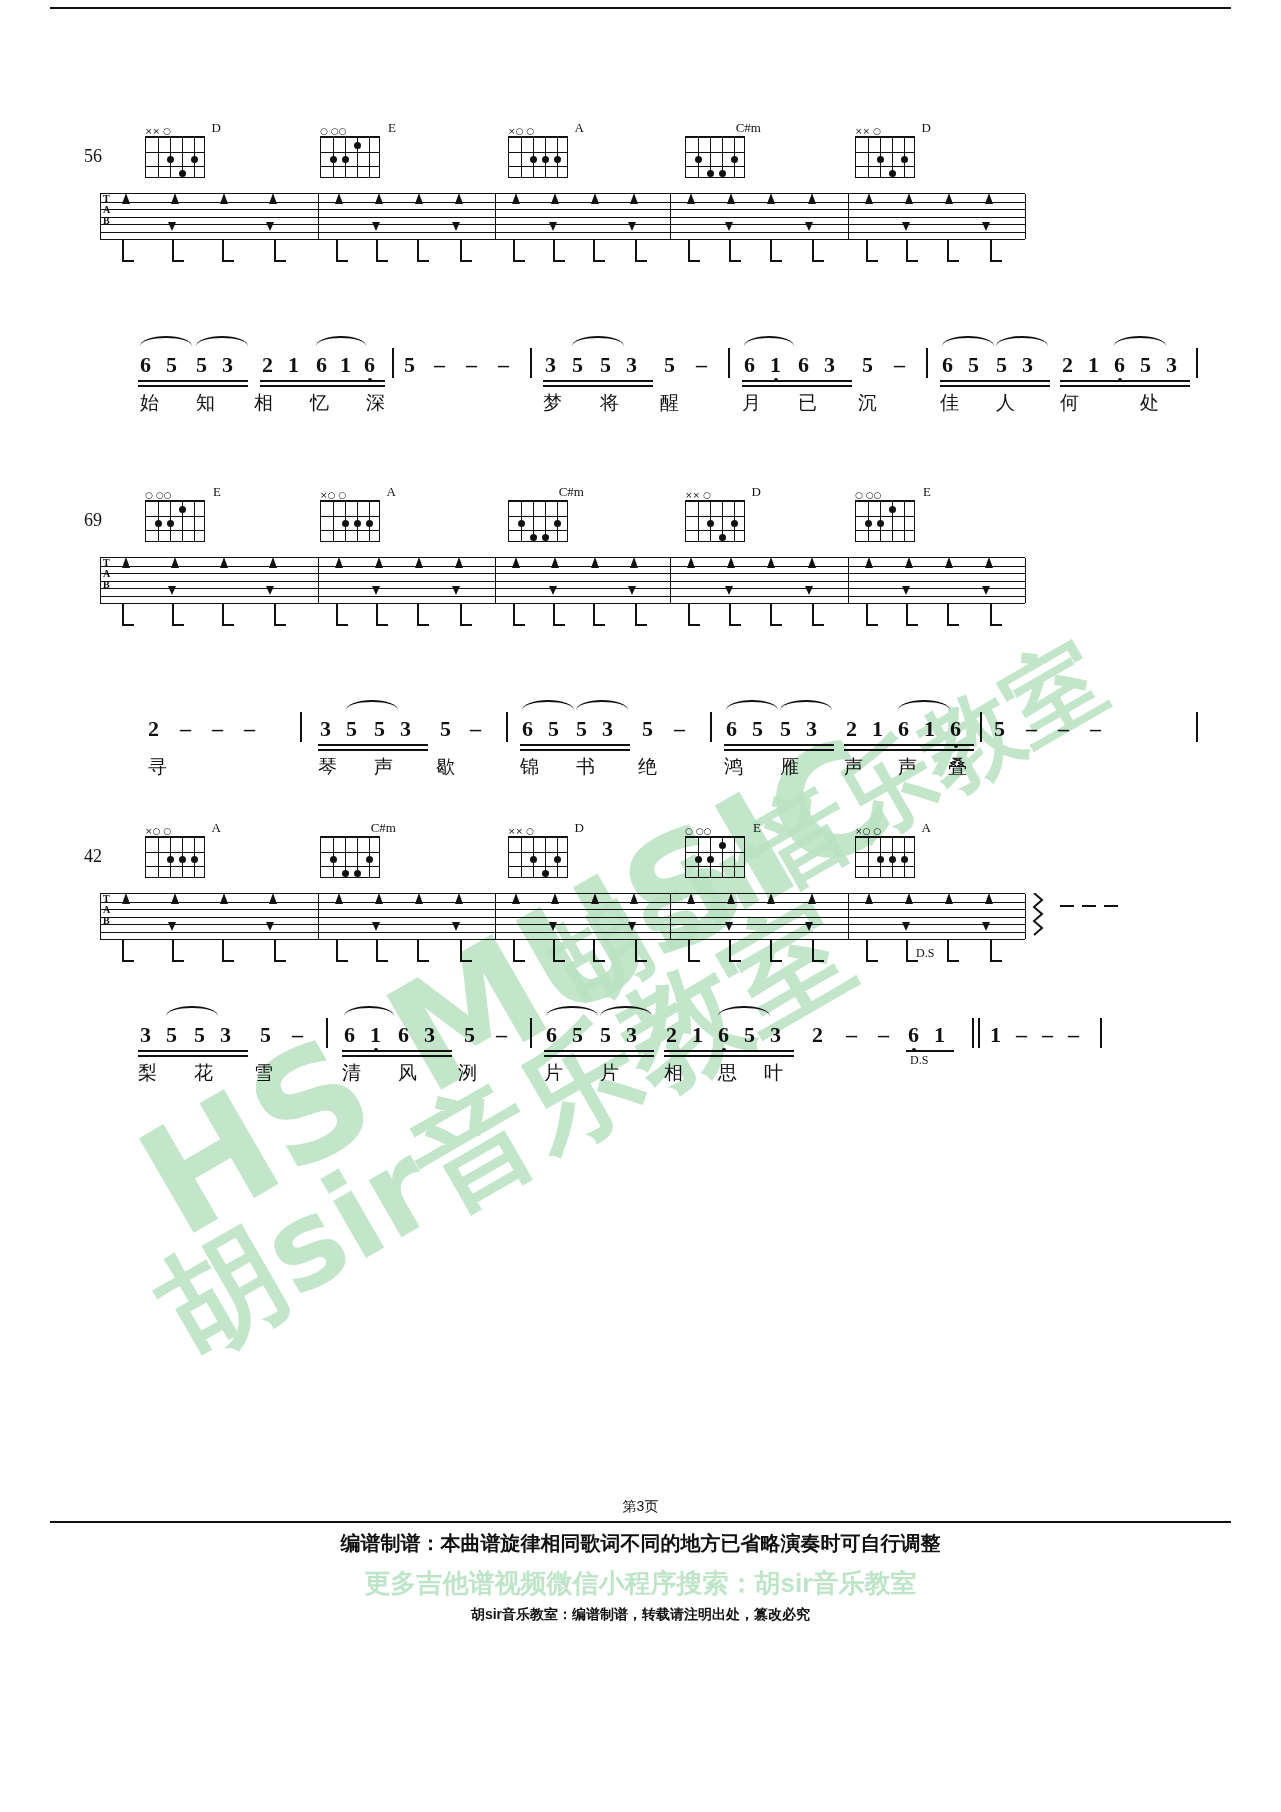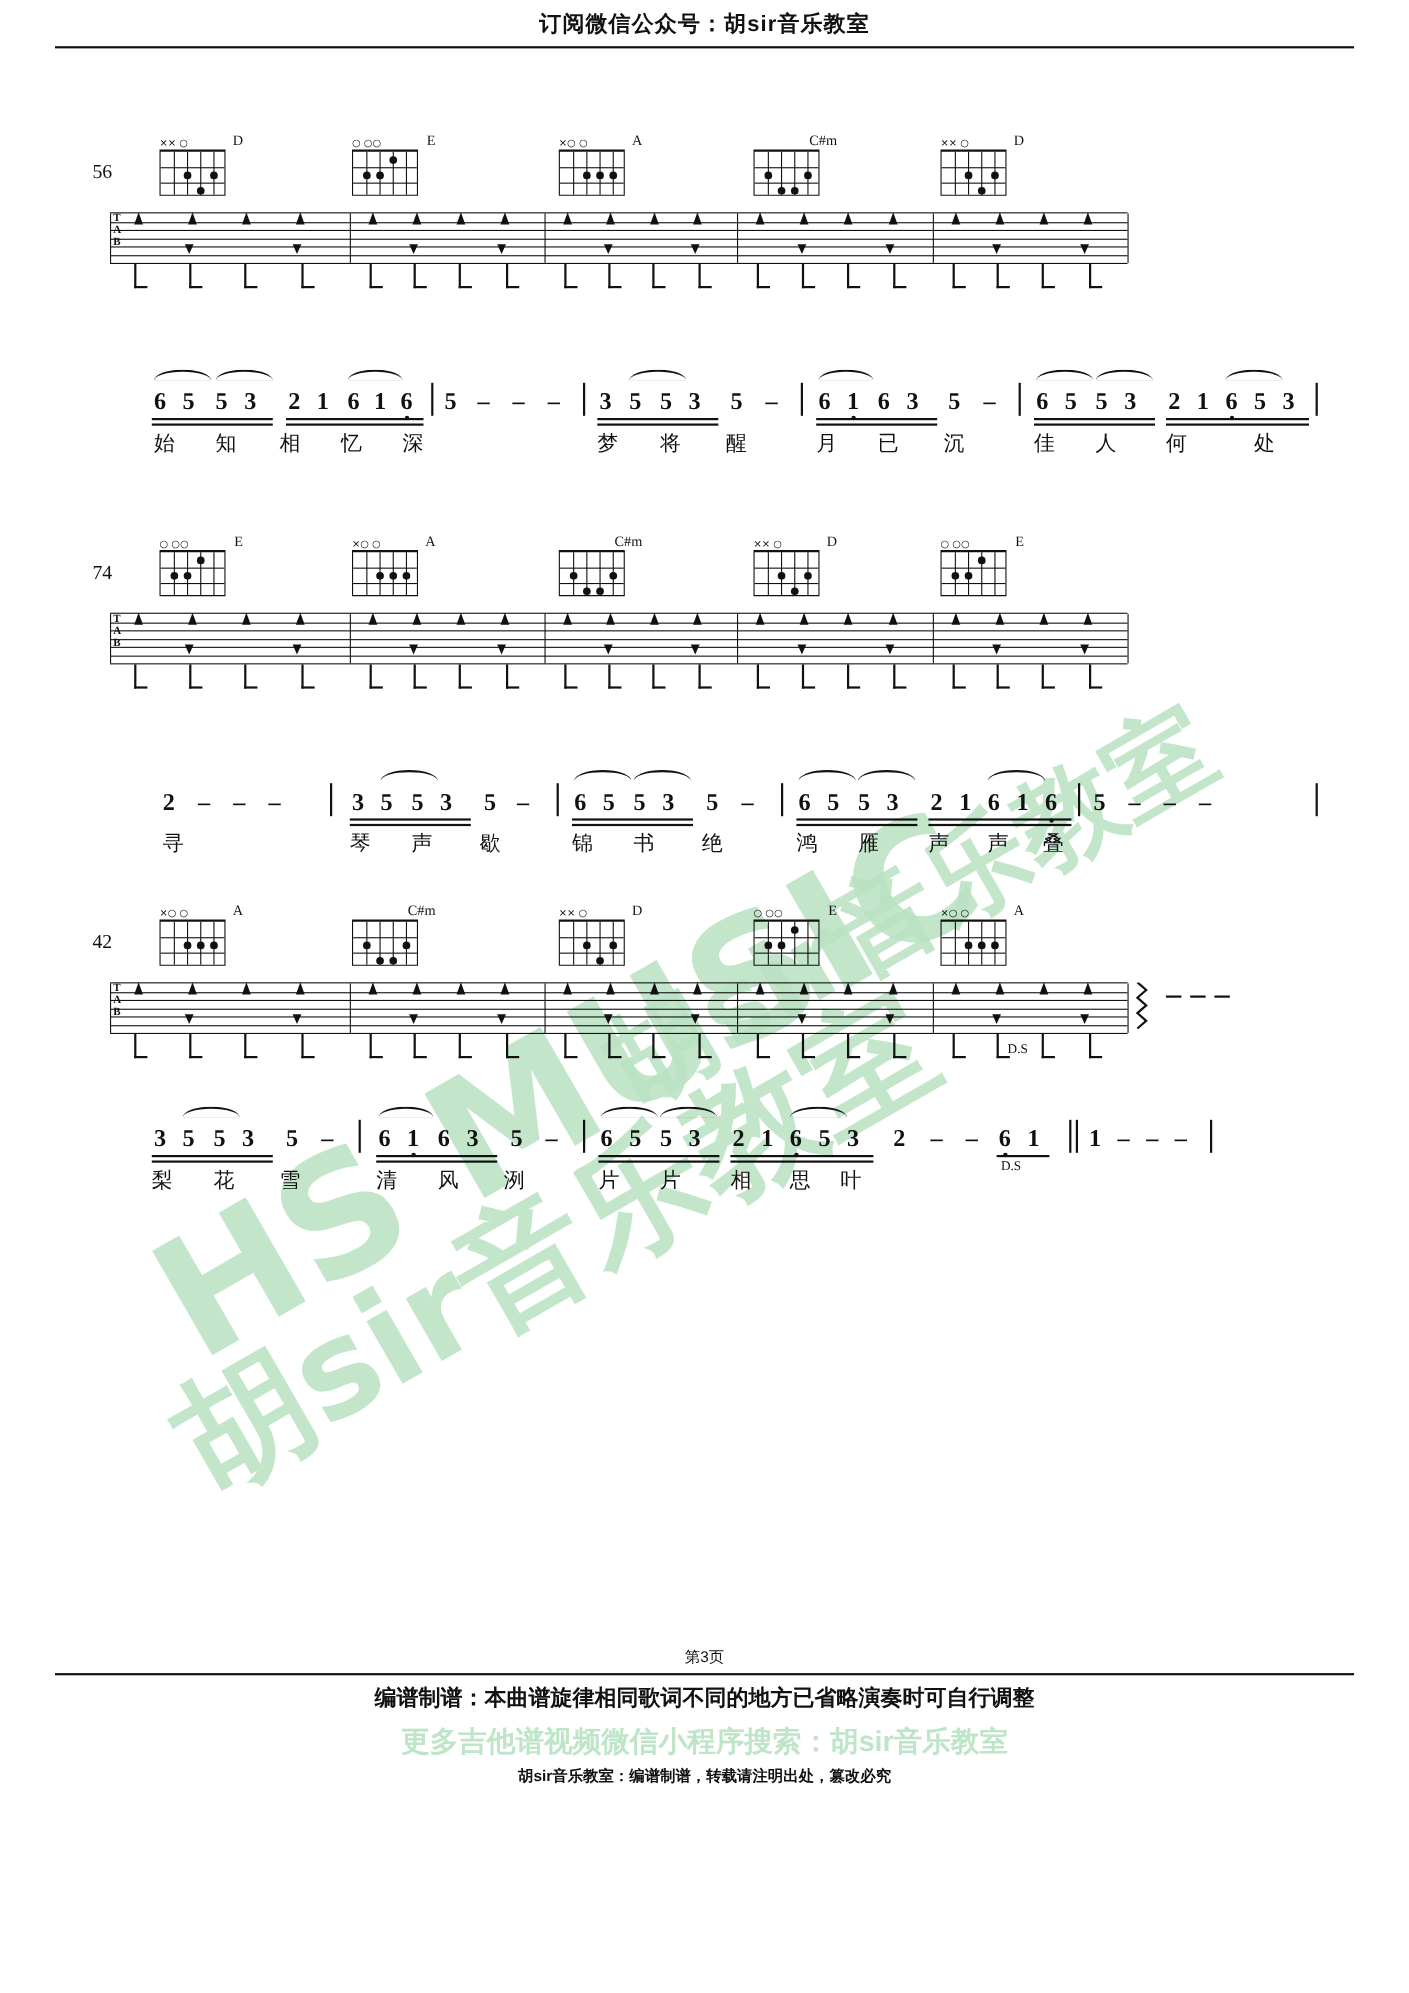--- a/index.html
+++ b/index.html
@@ -143,21 +143,20 @@
 </head>
 <body>
 
 <div class="watermark">
   <div class="wm-text wm1">HS MUSIC</div>
   <div class="wm-text wm2">胡sir音乐教室</div>
   <div class="wm-text wm3">胡sir音乐教室</div>
 </div>
 
 <div class="header">
-  <div class="line1">订阅微信公众号：胡sir音乐教室</div>
   <div class="rule"></div>
 </div>
 
 <div class="system" id="sys1" style="left:0;top:118px;width:1281px;height:230px;">
   <div class="measnum" style="left:84px;top:28px;">56</div>
 <div class="chord" style="left:145px;top:6px;">
       <div class="cname">D</div>
       <div class="marks">×× ○</div>
       <div class="grid">
         <div class="v" style="left:12px;"></div>
@@ -332,21 +331,21 @@
     </div>
     <div class="stem" style="left:947.12px;top:122px;height:22px;">
       <div class="foot"></div>
     </div>
     <div class="stem" style="left:989.6px;top:122px;height:22px;">
       <div class="foot"></div>
     </div>
   </div>
 
 <div class="system" id="sys2" style="left:0;top:482px;width:1281px;height:230px;">
-  <div class="measnum" style="left:84px;top:28px;">74</div>
+  <div class="measnum" style="left:84px;top:28px;">69</div>
 <div class="chord" style="left:145px;top:6px;">
       <div class="cname">E</div>
       <div class="marks">○  ○○</div>
       <div class="grid">
         <div class="v" style="left:12px;"></div>
         <div class="v" style="left:24px;"></div>
         <div class="v" style="left:36px;"></div>
         <div class="v" style="left:48px;"></div>
         <div class="h" style="top:14px;"></div>
         <div class="h" style="top:28px;"></div>

